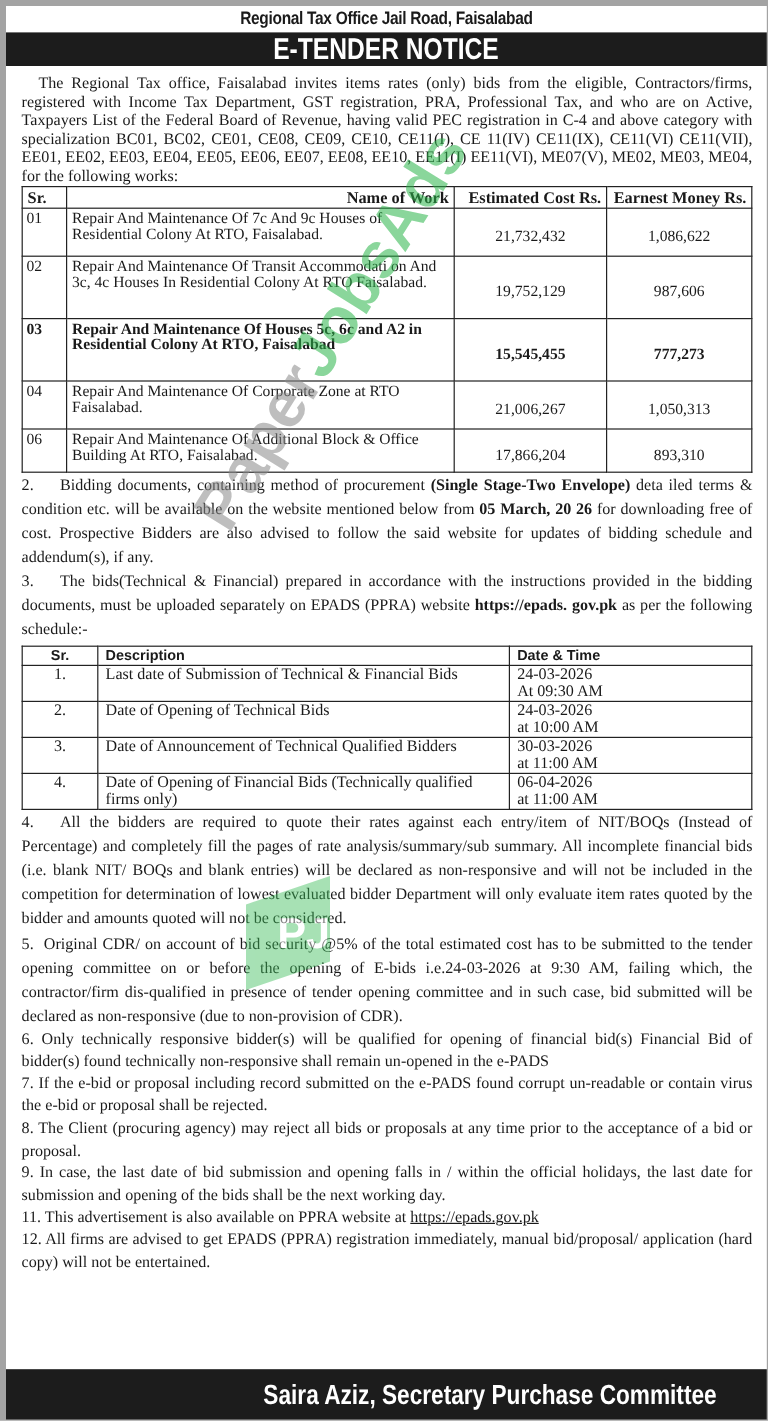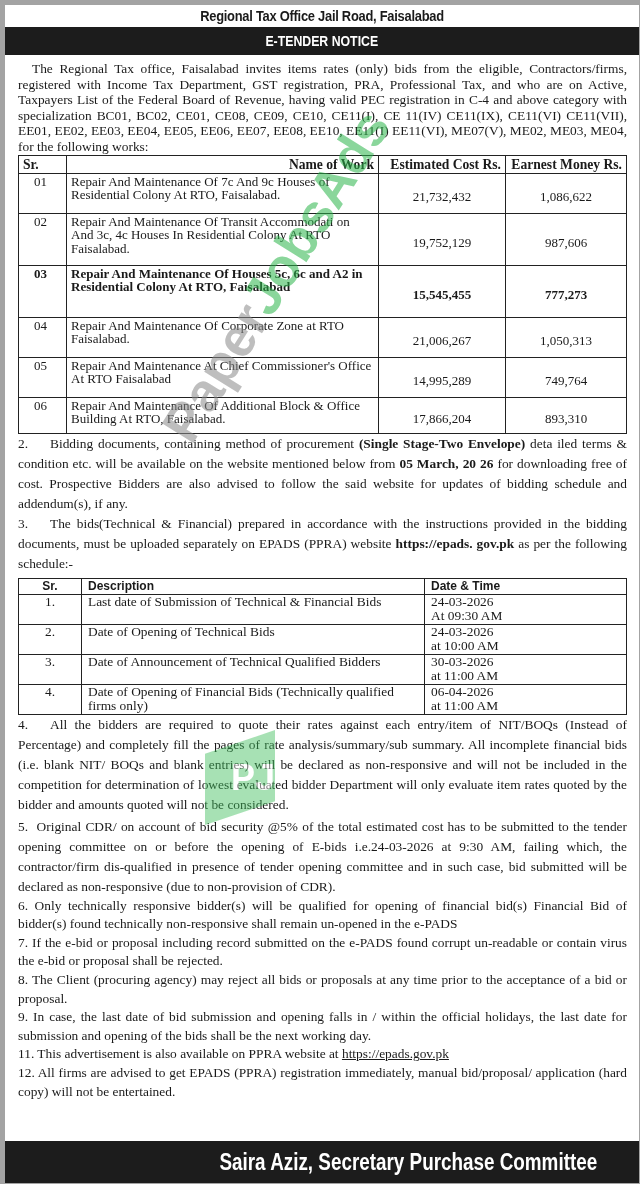--- a/index.html
+++ b/index.html
@@ -11,36 +11,36 @@
     }
     .top-title {
       height: 22px; text-align: center;
       font-family: "Liberation Sans", "DejaVu Sans", sans-serif;
       font-weight: bold; font-size: 15px; line-height: 22px; letter-spacing: -0.3px;
       transform: scaleX(0.86); transform-origin: center;
     }
     .banner {
       background: #1c1c1c; color: #ffffff; height: 28px; text-align: center;
       font-family: "Liberation Sans", "DejaVu Sans", sans-serif;
-      font-weight: bold; font-size: 15px; line-height: 28px;
+      font-weight: bold; font-size: 25px; line-height: 28px;
     }
     .banner span { display: inline-block; transform: scaleX(0.82); }
     .body-wrap { padding: 4px 12px 0 13px; }
     p.par {
       margin: 0; font-size: 13.4px; line-height: 15.6px; text-align: justify;
     }
     .intro { text-indent: 14px; margin-top: 2px !important; }
     table { border-collapse: collapse; width: 100%; }
     .works { margin-top: 0px; }
     .works td, .works th { border: 1.3px solid #222; font-size: 13px; line-height: 13.5px; vertical-align: top; padding: 1px 4px; }
     .works th { font-weight: bold; font-size: 13.6px; text-align: right; line-height: 15px; }
     .works th.sr-h { text-align: left; vertical-align: top; }
     .works th.name-h { vertical-align: bottom; }
     .works td.num { text-align: center; vertical-align: middle; padding-top: 8px; }
-    .works td.sr { width: 28px; padding-left: 15px; }
+    .works td.sr { width: 28px; padding-left: 3px; }
     .works .row-1 td { height: 30px; }
     .works .row-2 td { height: 42px; }
     .works .row-3 td { height: 42px; font-weight: bold; }
     .works .row-4 td { height: 30px; }
     .works .row-5 td { height: 30px; }
     .works .row-6 td { height: 26px; }
     .section { margin-top: 5px; line-height: 20px !important; }
     .section .num-label { display: inline-block; width: 32px; text-indent: 0; }
     .sched { margin-top: 4px; }
     .sched td, .sched th { border: 1.3px solid #222; font-size: 13.4px; line-height: 14.5px; vertical-align: top; padding: 0 6px; }
@@ -112,26 +112,20 @@
           <td>Repair And Maintenance Of Houses 5c, 6c and A2 in Residential Colony At RTO, Faisalabad</td>
           <td class="num">15,545,455</td>
           <td class="num">777,273</td>
         </tr>
         <tr class="row-4">
           <td class="sr">04</td>
           <td>Repair And Maintenance Of Corporate Zone at RTO Faisalabad.</td>
           <td class="num">21,006,267</td>
           <td class="num">1,050,313</td>
         </tr>
-        <tr class="row-5">
-          <td class="sr">05</td>
-          <td>Repair And Maintenance At Chief Commissioner's Office At RTO Faisalabad</td>
-          <td class="num">14,995,289</td>
-          <td class="num">749,764</td>
-        </tr>
         <tr class="row-6">
           <td class="sr">06</td>
           <td>Repair And Maintenance Of Additional Block &amp; Office Building At RTO, Faisalabad.</td>
           <td class="num">17,866,204</td>
           <td class="num">893,310</td>
         </tr>
       </tbody>
     </table>
 
     <p class="par section">

